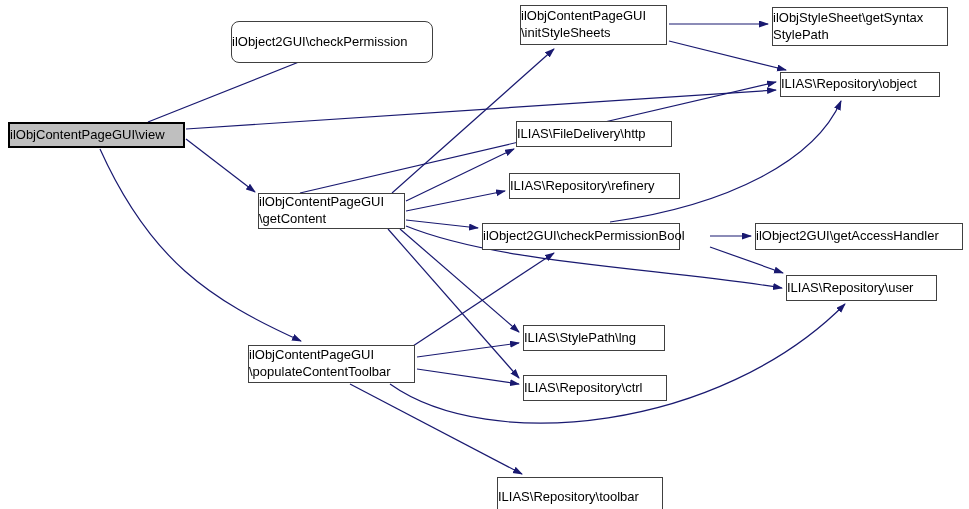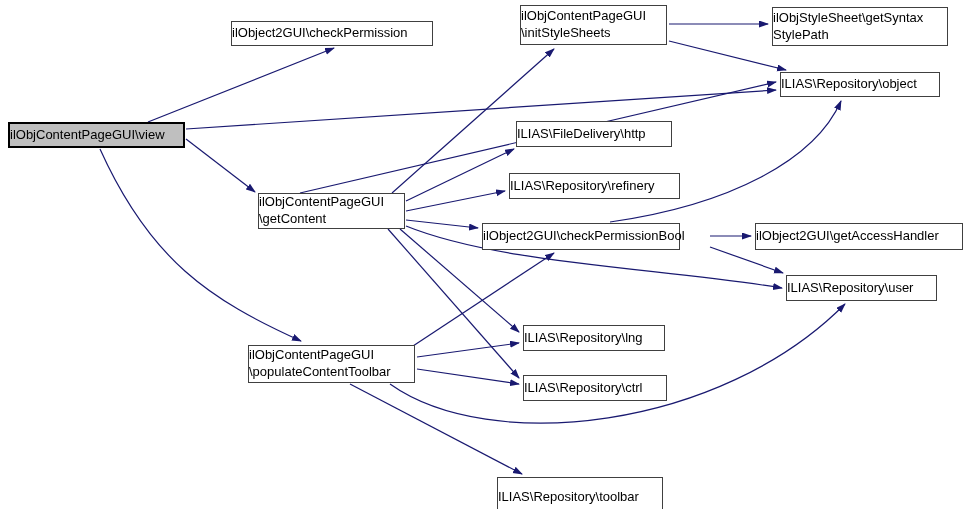--- a/index.html
+++ b/index.html
@@ -68,21 +68,21 @@
         <path d="M417,357 L519,343" class="edge" stroke="#191970" marker-end="url(#arrow)"></path>
         <path d="M417,369 L519,384" class="edge" stroke="#191970" marker-end="url(#arrow)"></path>
         <path d="M390,384 C490,455 720,430 845,304" class="edge" stroke="#191970" marker-end="url(#arrow)"></path>
         <path d="M350,384 L522,474" class="edge" stroke="#191970" marker-end="url(#arrow)"></path>
       </g>
   </svg>
   <div id="nodes">
       <div class="node current" style="left: 8px; top: 122px; width: 177px; height: 26px;">
         <span>ilObjContentPageGUI\view</span>
       </div>
-      <div class="node" style="left: 231px; top: 21px; width: 202px; height: 25px;">
+      <div class="node" style="left: 231px; top: 21px; width: 202px; height: 42px; border-radius: 8px;">
         <span>ilObject2GUI\checkPermission</span>
       </div>
       <div class="node" style="left: 258px; top: 193px; width: 147px; height: 36px;">
         <span>ilObjContentPageGUI</span>
         <span>\getContent</span>
       </div>
       <div class="node" style="left: 520px; top: 5px; width: 147px; height: 40px;">
         <span>ilObjContentPageGUI</span>
         <span>\initStyleSheets</span>
       </div>
@@ -102,21 +102,21 @@
       <div class="node" style="left: 482px; top: 223px; width: 198px; height: 27px;">
         <span>ilObject2GUI\checkPermissionBool</span>
       </div>
       <div class="node" style="left: 755px; top: 223px; width: 208px; height: 27px;">
         <span>ilObject2GUI\getAccessHandler</span>
       </div>
       <div class="node" style="left: 786px; top: 275px; width: 151px; height: 26px;">
         <span>ILIAS\Repository\user</span>
       </div>
       <div class="node" style="left: 523px; top: 325px; width: 142px; height: 26px;">
-        <span>ILIAS\Repository\lng</span>
+        <span>ILIAS\StylePath\lng</span>
       </div>
       <div class="node" style="left: 523px; top: 375px; width: 144px; height: 26px;">
         <span>ILIAS\Repository\ctrl</span>
       </div>
       <div class="node" style="left: 248px; top: 345px; width: 167px; height: 38px;">
         <span>ilObjContentPageGUI</span>
         <span>\populateContentToolbar</span>
       </div>
       <div class="node" style="left: 497px; top: 477px; width: 166px; height: 40px;">
         <span>ILIAS\Repository\toolbar</span>

